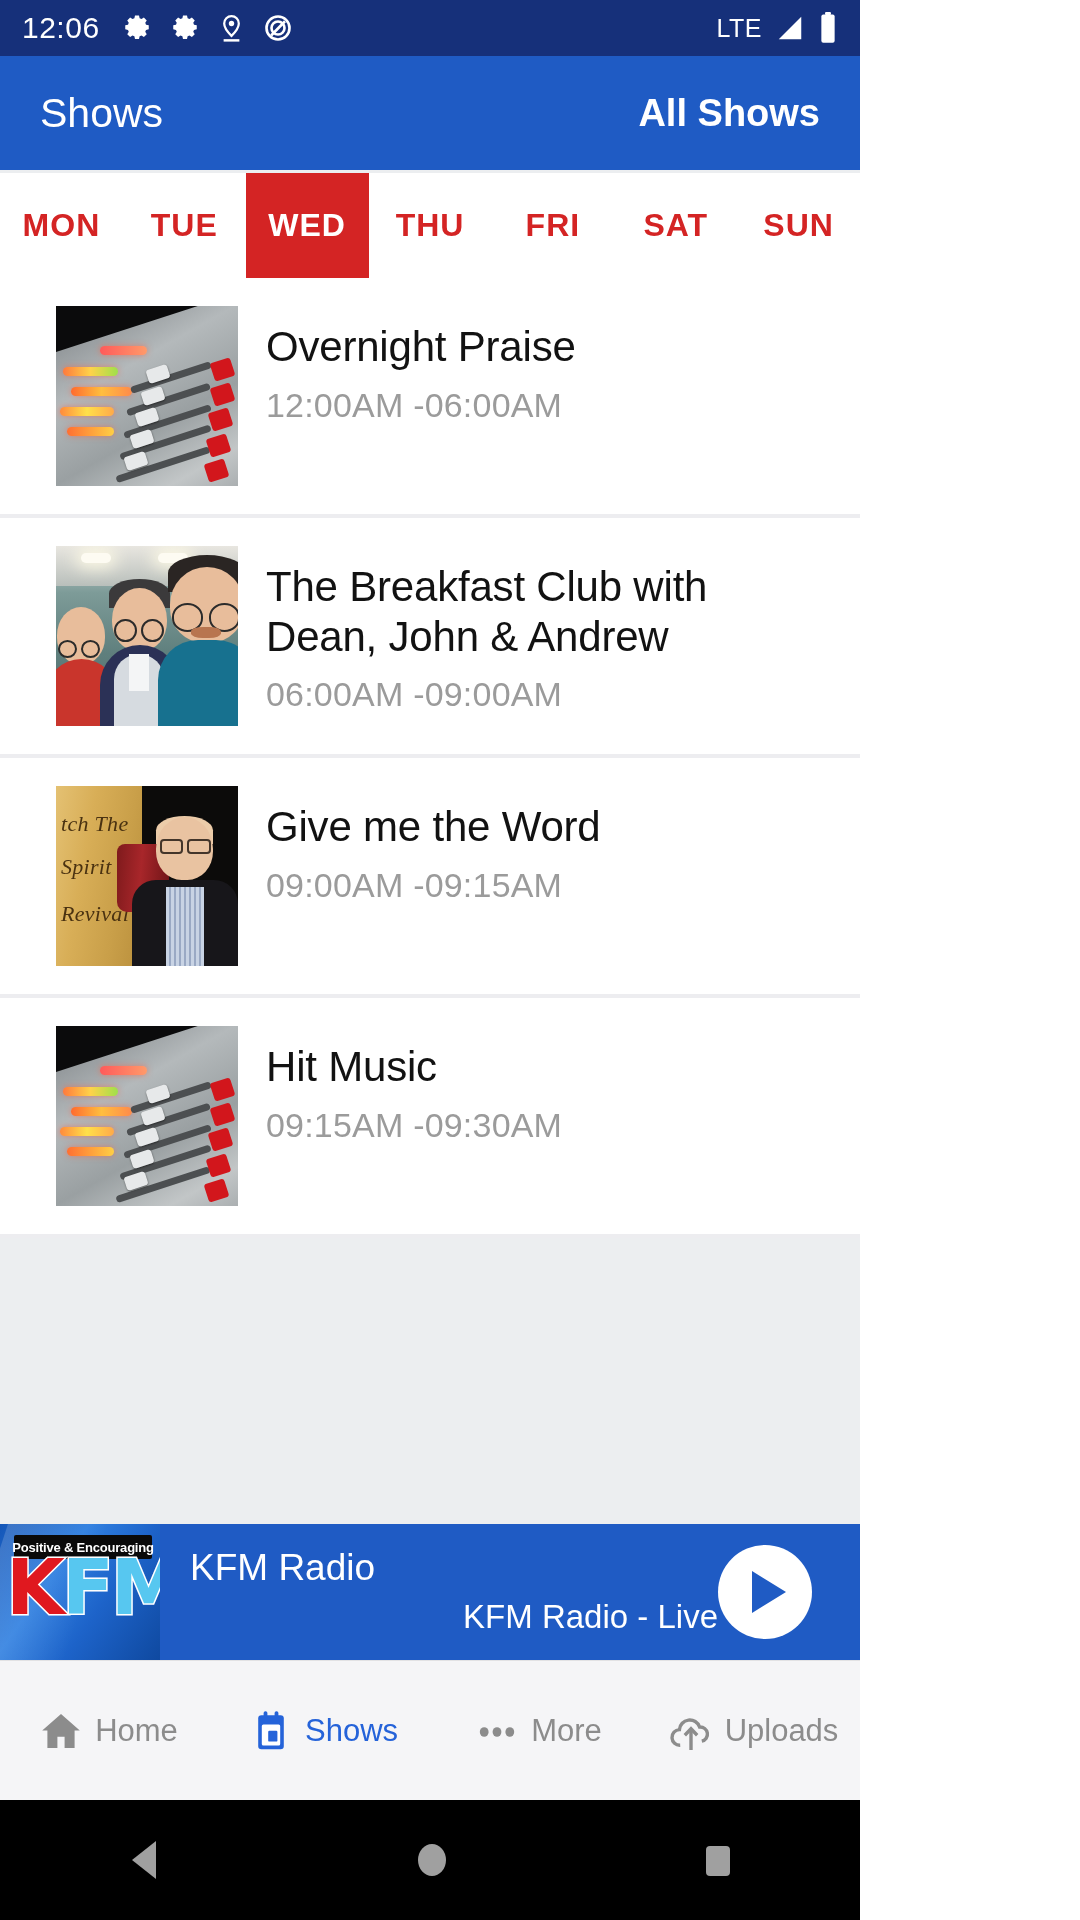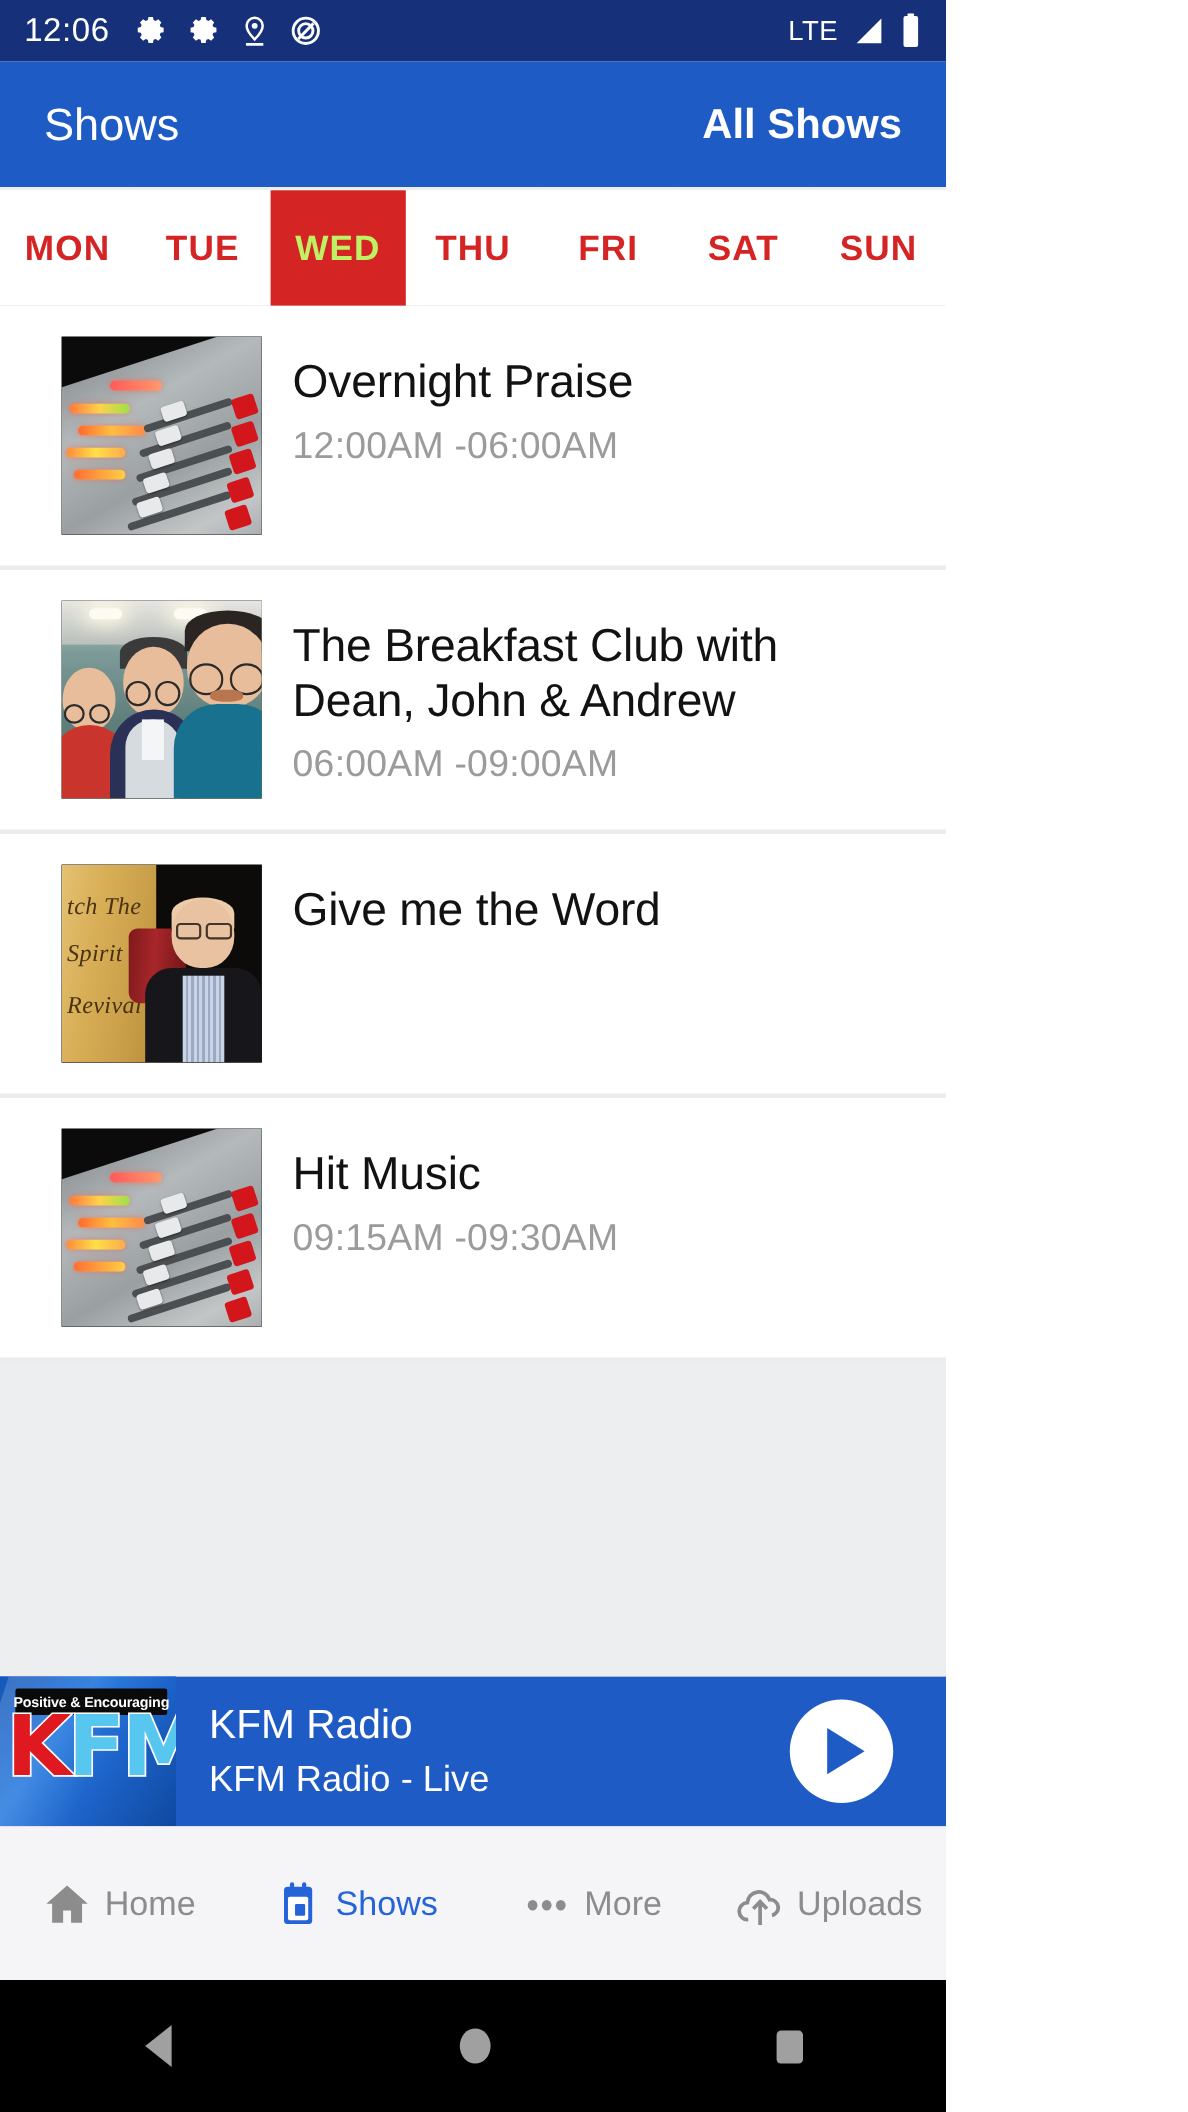--- a/index.html
+++ b/index.html
@@ -36,21 +36,21 @@
   .daystrip {
     height:108px; background:#ffffff;
     display:flex; flex:0 0 auto;
     border-top:3px solid #eceef0;
   }
   .daytab {
     flex:1 1 0; display:flex; align-items:center; justify-content:center;
     font-size:32px; font-weight:700; color:#d42424; letter-spacing:1px;
     background:#ffffff;
   }
-  .daytab.active { background:#d42424; color:#bef264; }
+  .daytab.active { background:#d42424; color:#ffffff; }
 
   
   .listwrap { flex:1 1 auto; background:#eceef0; overflow:hidden; position:relative; }
   .list { background:#b91c1c; }
   .row {
     display:flex; align-items:flex-start;
     padding:28px 0 28px 56px;
     background:#ffffff;
     border-bottom:4px solid #ededf0;
     min-height:210px;
@@ -146,21 +146,21 @@
     letter-spacing:-0.2px; white-space:nowrap;
   }
   .plogo .kfm {
     position:absolute; left:6px; top:26px; font-size:76px; font-weight:700;
     font-family:"DejaVu Sans", sans-serif; letter-spacing:-3px; line-height:1;
   }
   .plogo .kfm .k { color:#e0181f; -webkit-text-stroke:3px #ffffff; paint-order:stroke fill; }
   .plogo .kfm .fm { color:#57c7f0; -webkit-text-stroke:3px #ffffff; paint-order:stroke fill; }
   .pmeta { flex:1 1 auto; padding-left:30px; color:#ffffff; }
   .pname { font-size:37px; line-height:1.25; }
-  .psub  { font-size:33px; line-height:1.3; margin-top:4px; }
+  .psub  { font-size:33px; line-height:1.3; margin-top:4px;text-align:right; }
   .playbtn {
     width:94px; height:94px; margin-right:48px; flex:0 0 auto;
     background:#ffffff; border-radius:50%;
     display:flex; align-items:center; justify-content:center;
   }
   .playbtn .tri {
     width:0; height:0; margin-left:8px;
     border-left:34px solid #1f5bc4;
     border-top:21px solid transparent;
     border-bottom:21px solid transparent;
@@ -342,20 +342,21 @@
               <div class="mhead"></div>
               <div class="mglass" style="left:26%;top:20%;width:22%;height:9%;"></div>
               <div class="mglass" style="left:52%;top:20%;width:22%;height:9%;"></div>
               <div class="msuit"></div>
               <div class="mshirt"></div>
             </div>
           </div>
         </div>
         <div class="row-text">
           <div class="row-title">Give me the Word</div>
+          <div class="row-time">09:00AM -09:15AM</div>
         </div>
       </div>
 
       <div class="row">
         <div class="thumb">
           <div class="mixer">
             <div class="deck"></div>
             <div class="ledrow" style="left:4%;top:34%;width:30%;background:linear-gradient(90deg,#ff7a3c,#ffd24a,#9fe04a);"></div>
             <div class="ledrow" style="left:8%;top:45%;width:34%;background:linear-gradient(90deg,#ff6a2e,#ffbe3f,#ff8a4a);"></div>
             <div class="ledrow" style="left:2%;top:56%;width:30%;background:linear-gradient(90deg,#ff8a3c,#ffe04a,#ffa94a);"></div>

